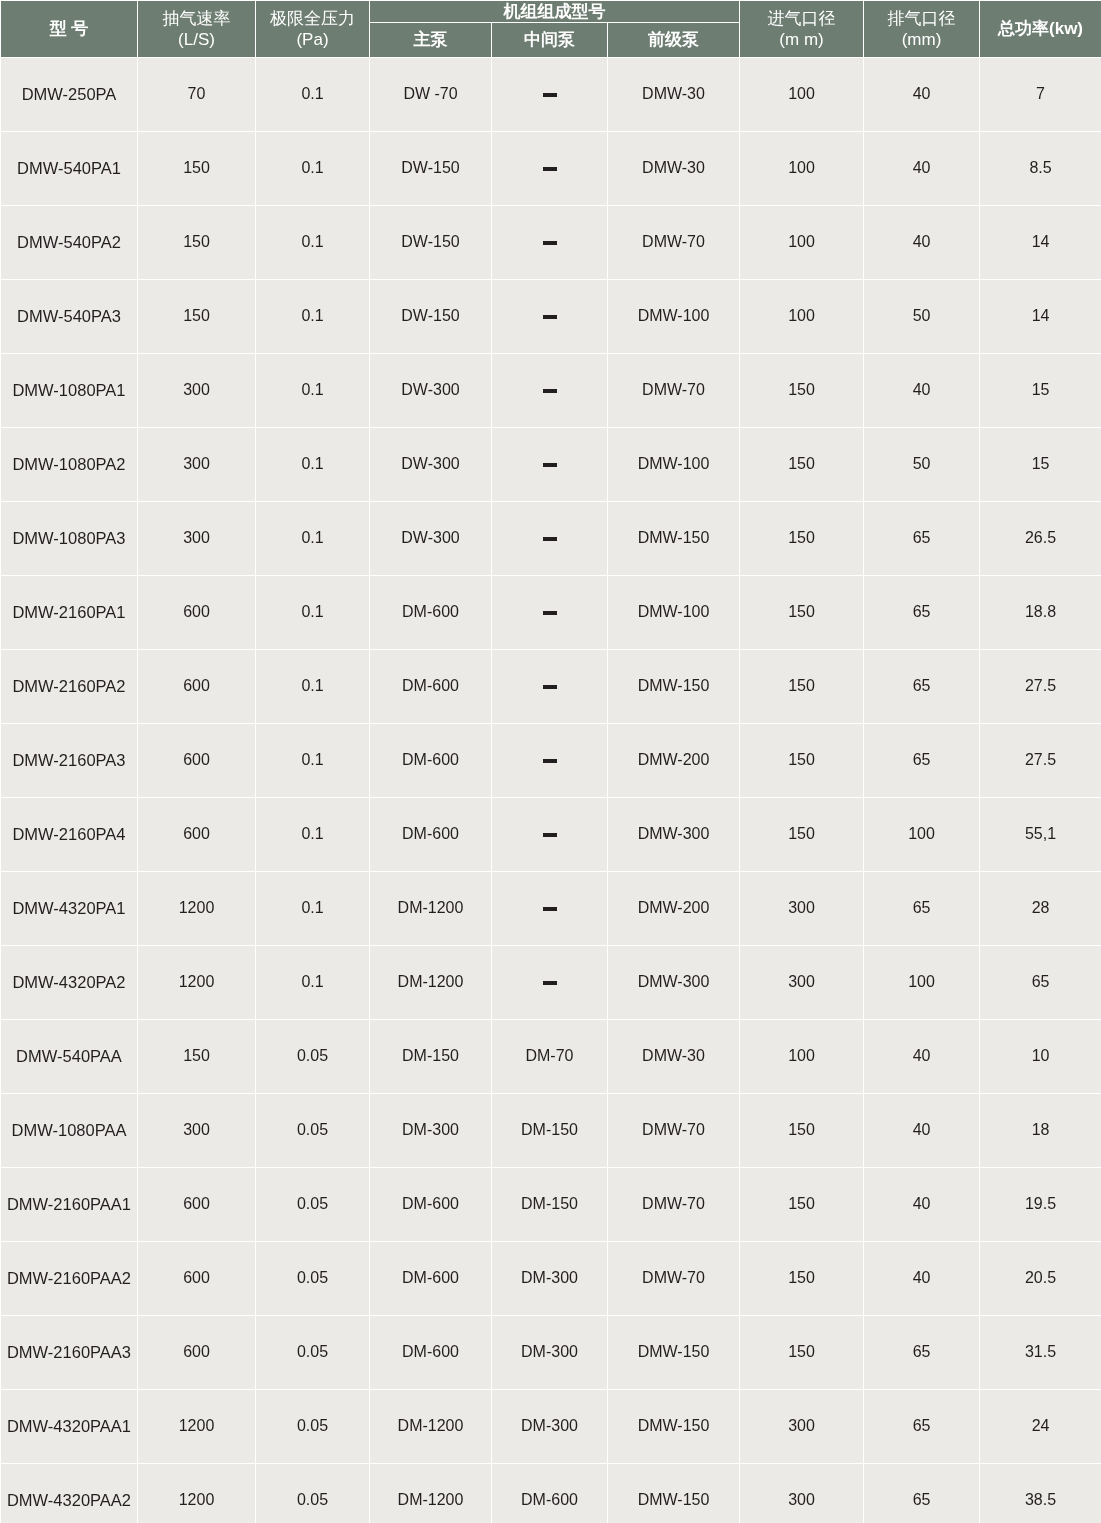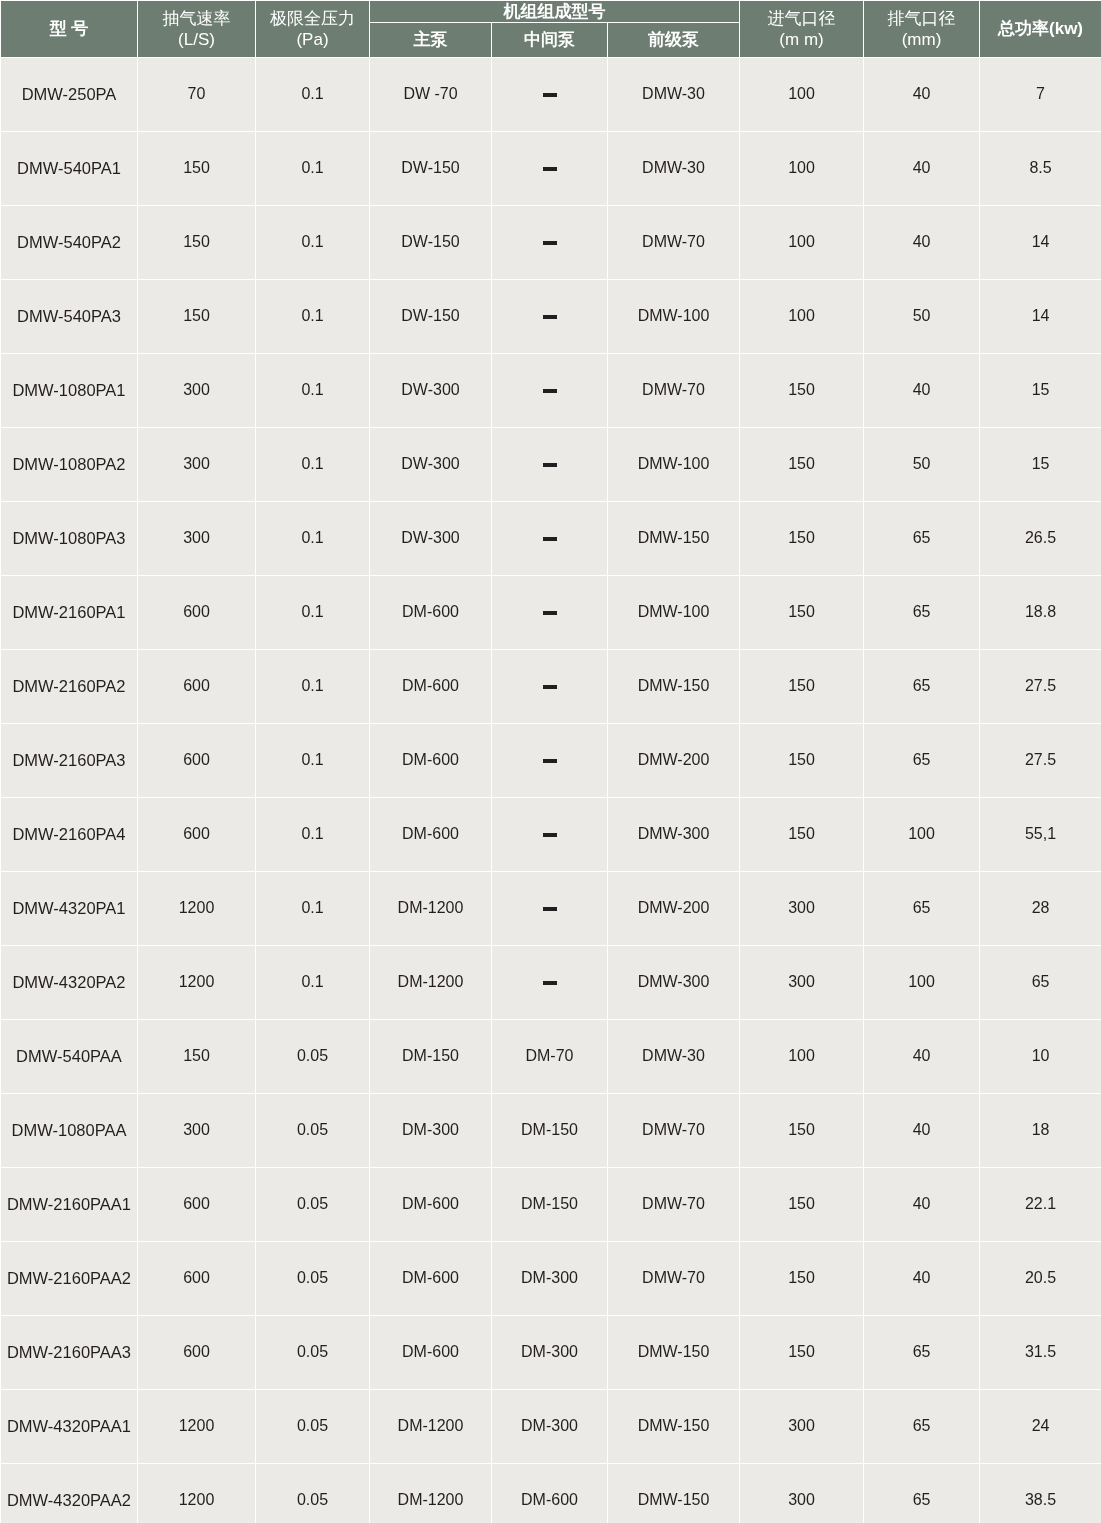--- a/index.html
+++ b/index.html
@@ -278,21 +278,21 @@
       </tr>
       <tr>
         <td>DMW-2160PAA1</td>
         <td>600</td>
         <td>0.05</td>
         <td>DM-600</td>
         <td>DM-150</td>
         <td>DMW-70</td>
         <td>150</td>
         <td>40</td>
-        <td>22.1</td>
+        <td>19.5</td>
       </tr>
       <tr>
         <td>DMW-2160PAA2</td>
         <td>600</td>
         <td>0.05</td>
         <td>DM-600</td>
         <td>DM-300</td>
         <td>DMW-70</td>
         <td>150</td>
         <td>40</td>

